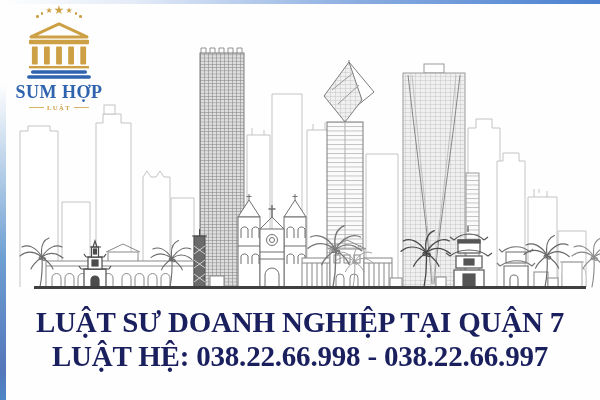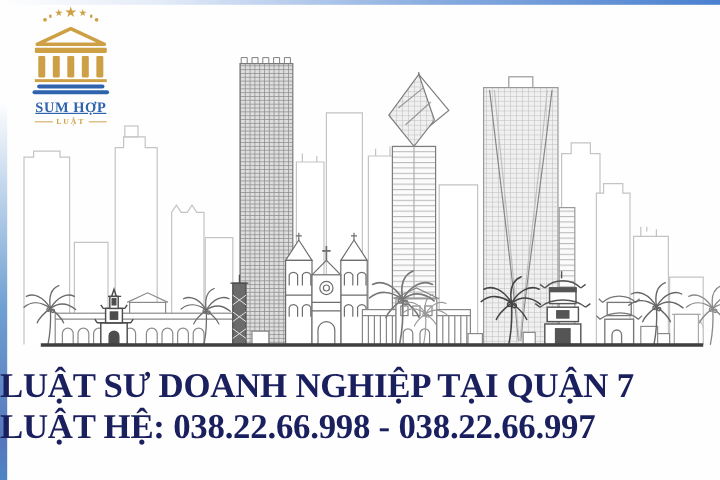--- a/index.html
+++ b/index.html
@@ -20,31 +20,31 @@
   
   .logo{position:absolute;left:12px;top:4px;width:94px;display:flex;flex-direction:column;align-items:center;}
   .stars{display:flex;align-items:flex-start;justify-content:center;height:16px;color:var(--logo-gold,#cda045);}
   .stars .st{line-height:1;}
   .stars .s-mid{font-size:12px;transform:translateY(0);}
   .stars .s-side{font-size:8px;transform:translateY(3px);margin:0 1px;}
   .stars .dot{width:2.5px;height:2.5px;border-radius:50%;background:var(--logo-gold,#cda045);display:inline-block;}
   .stars .d-in{transform:translateY(8px);margin:0 1px;}
   .stars .d-out{transform:translateY(11px);margin:0 1px;}
   .logo-name{
-    margin-top:2px;font-weight:bold;font-size:12px;letter-spacing:.5px;
-    color:var(--logo-blue,#2f63ae);white-space:nowrap;text-decoration:underline;
+    margin-top:2px;font-weight:bold;font-size:18px;letter-spacing:.5px;
+    color:var(--logo-blue,#2f63ae);white-space:nowrap;
   }
   .logo-sub{display:flex;align-items:center;gap:3px;margin-top:1px;color:var(--logo-gold,#cda045);}
   .logo-sub .rule{width:15px;height:1px;background:var(--logo-gold,#cda045);opacity:.8;}
   .logo-sub .sub-text{font-size:6.5px;font-weight:bold;letter-spacing:1.5px;}
   
   .skyline{position:absolute;top:0;left:0;}
   
   .banner{
-    position:absolute;top:305px;left:0;right:0;text-align:left;
+    position:absolute;top:305px;left:0;right:0;text-align:center;
     font-weight:bold;color:var(--banner-text,#1a1f5e);
     font-size:29px;line-height:34px;letter-spacing:-0.2px;white-space:nowrap;
   }
 </style>
 </head>
 <body>
 
 <div class="edge-top"></div>
 <div class="edge-left"></div>
 

